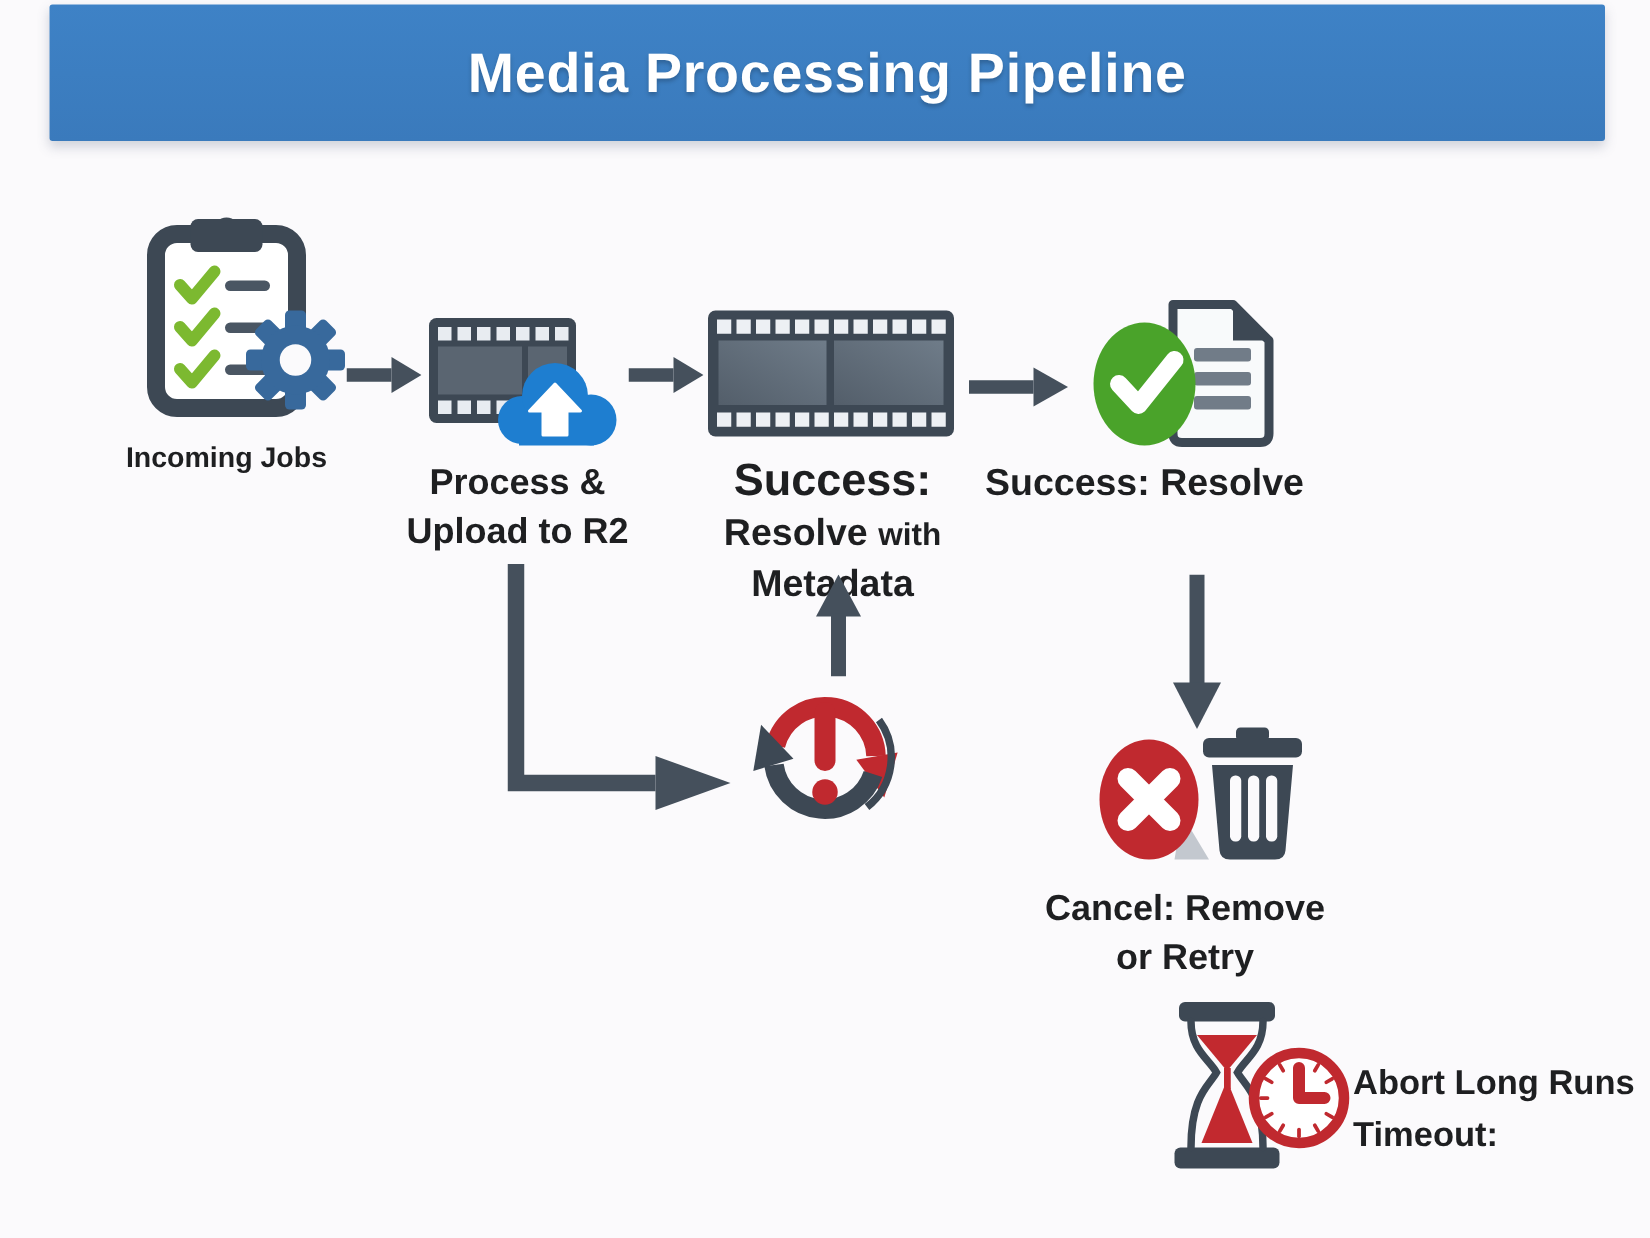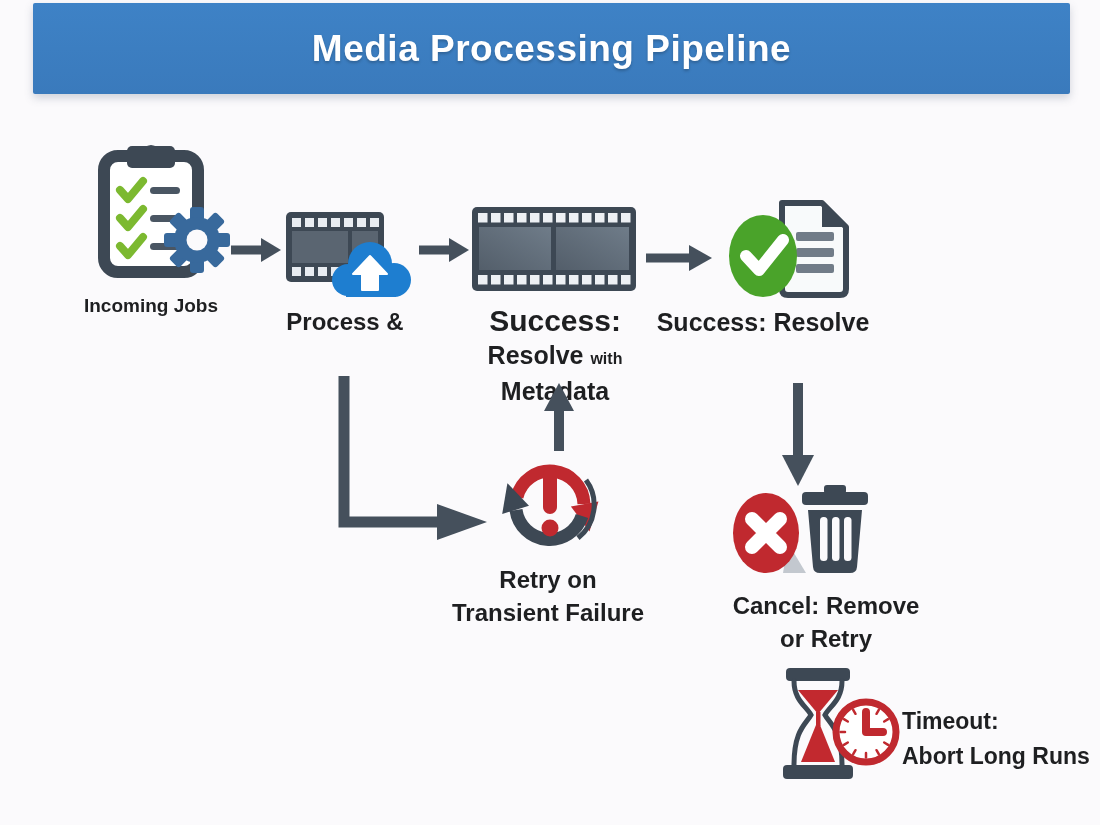--- a/index.html
+++ b/index.html
@@ -18,23 +18,23 @@
     text-shadow:0 2px 3px rgba(0,0,0,.22);
   }
   .abs{position:absolute;}
   .label{position:absolute;text-align:center;font-weight:600;color:#1e1f21;line-height:33px;font-size:24px;}
   .lbl-incoming{left:51px;top:289px;width:200px;font-size:19px;}
   .lbl-process{left:245px;top:305px;width:200px;}
   .lbl-success1{left:445px;top:303px;width:220px;font-size:25px;}
   .lbl-success1 .label-strong{font-size:30px;font-weight:bold;line-height:36px;}
   .lbl-success2{left:653px;top:306px;width:220px;font-size:25px;}
   .lbl-retry{left:428px;top:563px;width:240px;}
-  .lbl-cancel{left:690px;top:589px;width:200px;margin-left:36px;}
+  .lbl-cancel{left:690px;top:589px;width:200px;}
   .lbl-timeout{left:902px;top:704px;width:195px;text-align:left;font-size:23px;line-height:35px;}
-  .small{font-size:16px;}
+  .small{font-size:21px;}
   svg{display:block;}
 </style>
 </head>
 <body>
 
 <div class="stage">
 
   <div class="banner">
     <h1>Media Processing Pipeline</h1>
   </div>
@@ -100,20 +100,21 @@
     <g fill="#1e7ed0">
       <circle cx="26" cy="48" r="16"></circle>
       <circle cx="48" cy="32" r="22"></circle>
       <circle cx="72" cy="48" r="17"></circle>
       <rect x="24" y="44" width="50" height="21"></rect>
     </g>
     <path d="M48 24 L65 42 H56 V58 H40 V42 H31 Z" fill="#ffffff" stroke="#ffffff" stroke-width="2" stroke-linejoin="round"></path>
   </svg>
   <div class="label lbl-process">
     <div>Process &amp;</div>
+    <div>Upload to R2</div>
   </div>
 
   <svg class="abs" style="left:419px;top:235px" width="50" height="30" viewBox="0 0 50 30">
     <path d="M0 15 H30" stroke="#45505c" stroke-width="9"></path>
     <polygon points="30,3 50,15 30,27" fill="#45505c"></polygon>
   </svg>
 
   <svg class="abs" style="left:471px;top:206px" width="166" height="86" viewBox="0 0 166 86">
     <defs>
       <linearGradient id="fg" x1="0" y1="1" x2="1" y2="0">
@@ -201,24 +202,20 @@
         <polygon points="-2,-14 26,0 -2,14" fill="#c0292f"></polygon>
       </g>
     <path d="M88 70 A34 34 0 0 1 22 64" stroke="#3d4854" stroke-width="13" fill="none"></path>
     <g transform="translate(21,62) rotate(-107)">
         <polygon points="-2,-14 26,0 -2,14" fill="#3d4854"></polygon>
       </g>
     <path d="M92 34 A42 42 0 0 1 84 92" stroke="#3d4854" stroke-width="5" fill="none"></path>
     <rect x="49" y="22" width="14" height="46" rx="7" fill="#c0292f"></rect>
     <circle cx="56" cy="82" r="8.5" fill="#c0292f"></circle>
   </svg>
-  <div class="label lbl-retry">
-    <div>Retry on</div>
-    <div>Transient Failure</div>
-  </div>
 
   <svg class="abs" style="left:728px;top:483px" width="150" height="100" viewBox="0 0 150 100">
     <polygon points="60,60 78,90 55,90" fill="#c3c8cf"></polygon>
     <g>
       <rect x="96" y="2" width="22" height="9" rx="3" fill="#3d4854"></rect>
       <rect x="74" y="9" width="66" height="13" rx="4" fill="#3d4854"></rect>
       <path d="M80 27 H134 L129 84 Q128.5 90 122 90 H92 Q85.5 90 85 84 Z" fill="#3d4854"></path>
       <g fill="#fbfafc">
         <rect x="92" y="34" width="7.5" height="44" rx="3.5"></rect>
         <rect x="104" y="34" width="7.5" height="44" rx="3.5"></rect>
@@ -258,17 +255,17 @@
         <line x1="65" y1="70" x2="60.5" y2="70"></line>
         <line x1="67.8" y1="59.5" x2="63.9" y2="57.2"></line>
         <line x1="75.5" y1="51.8" x2="73.2" y2="47.9"></line>
         <line x1="96.5" y1="51.8" x2="98.8" y2="47.9"></line>
         <line x1="104.2" y1="59.5" x2="108.1" y2="57.2"></line>
       </g>
       <path d="M86 50 V70 H103" stroke="#c0292f" stroke-width="8" fill="none" stroke-linecap="round" stroke-linejoin="round"></path>
     </g>
   </svg>
   <div class="label lbl-timeout">
+    <div>Abort Long Runs</div>
     <div>Timeout:</div>
-    <div>Abort Long Runs</div>
   </div>
 
 </div>
 
 </body></html>

